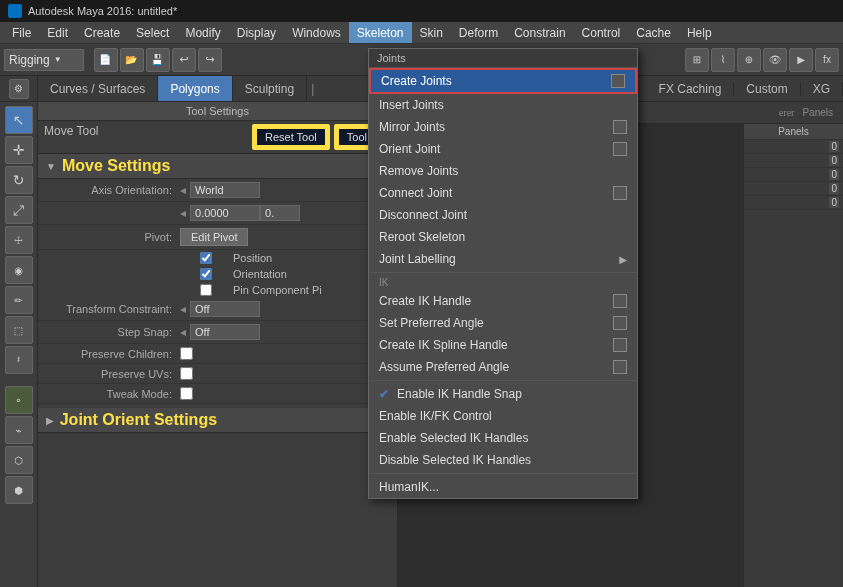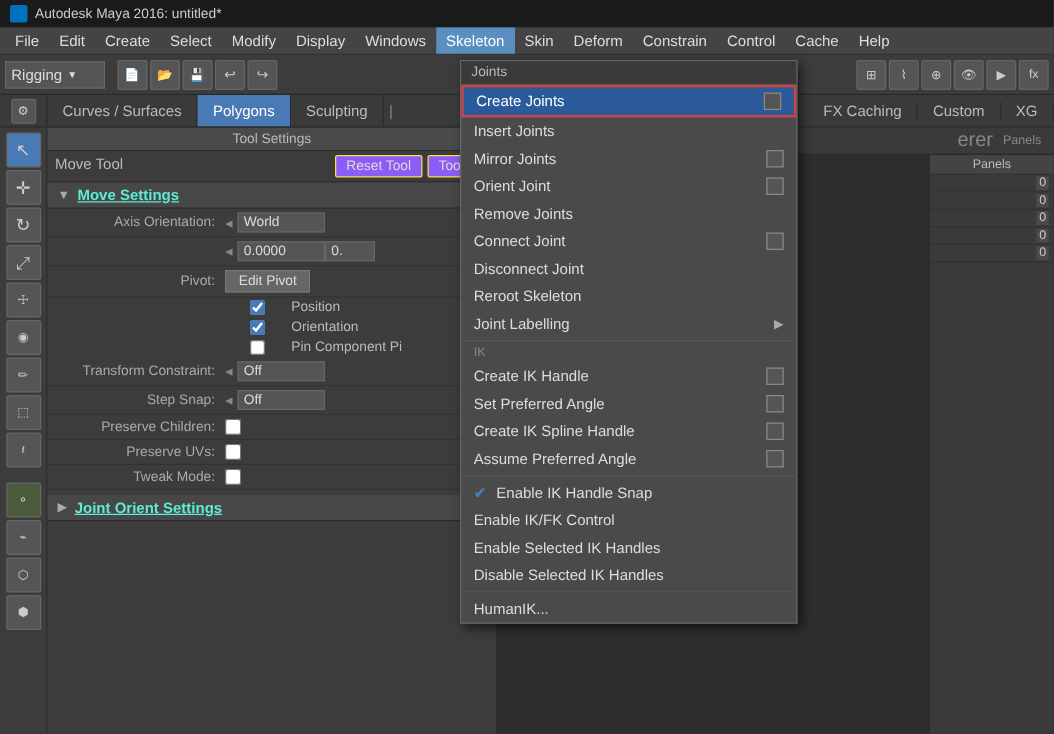--- a/index.html
+++ b/index.html
@@ -173,22 +173,22 @@
       padding: 3px 6px;
       gap: 4px;
       background: #3c3c3c;
       border-bottom: 1px solid #2a2a2a;
     }
     .panel-label {
       color: #bbb;
       font-size: 12px;
     }
     .panel-btn {
-      background: #8b5cf6;
-      border: 1px solid #fde047;
+      background: #0f172a;
+      border: 5px solid #fde047;
       color: #ddd;
       padding: 2px 8px;
       font-size: 11px;
       cursor: pointer;
       border-radius: 2px;
     }
 
     .section-header {
       display: flex;
       align-items: center;
@@ -196,24 +196,23 @@
       background: #474747;
       border-bottom: 1px solid #2a2a2a;
       cursor: pointer;
     }
     .section-header .triangle {
       color: #aaa;
       margin-right: 6px;
       font-size: 10px;
     }
     .section-title {
-      color: #5eead4;
-      font-size: 12px;
+      color: #fde047;
+      font-size: 16px;
       font-weight: bold;
-      text-decoration: underline;
     }
 
     .field-row {
       display: flex;
       align-items: center;
       padding: 3px 12px;
       border-bottom: 1px solid #333;
     }
     .field-label {
       color: #aaa;
@@ -581,21 +580,21 @@
       <span class="section-title">Joint Orient Settings</span>
     </div>
   </div>
 
   <div class="viewport-area">
     <div class="viewport-header">
       <div class="viewport-btn">V</div>
       <div class="viewport-btn">⊞</div>
       <div class="viewport-btn">▷</div>
       <div style="flex:1;"></div>
-      <span style="color:#888; font-size:16px; margin-right:4px;">erer</span>
+      <span style="color:#888; font-size:10px; margin-right:4px;font-family:Liberation Serif, serif;">erer</span>
       <span style="color:#888; font-size:10px; margin-right:4px;">Panels</span>
     </div>
     <div class="viewport-content">
       <div style="flex:1; position:relative;">
         <div class="watermark">systemtools</div>
       </div>
 
       <div class="channel-box">
         <div class="channel-header">
           <span>Panels</span>

